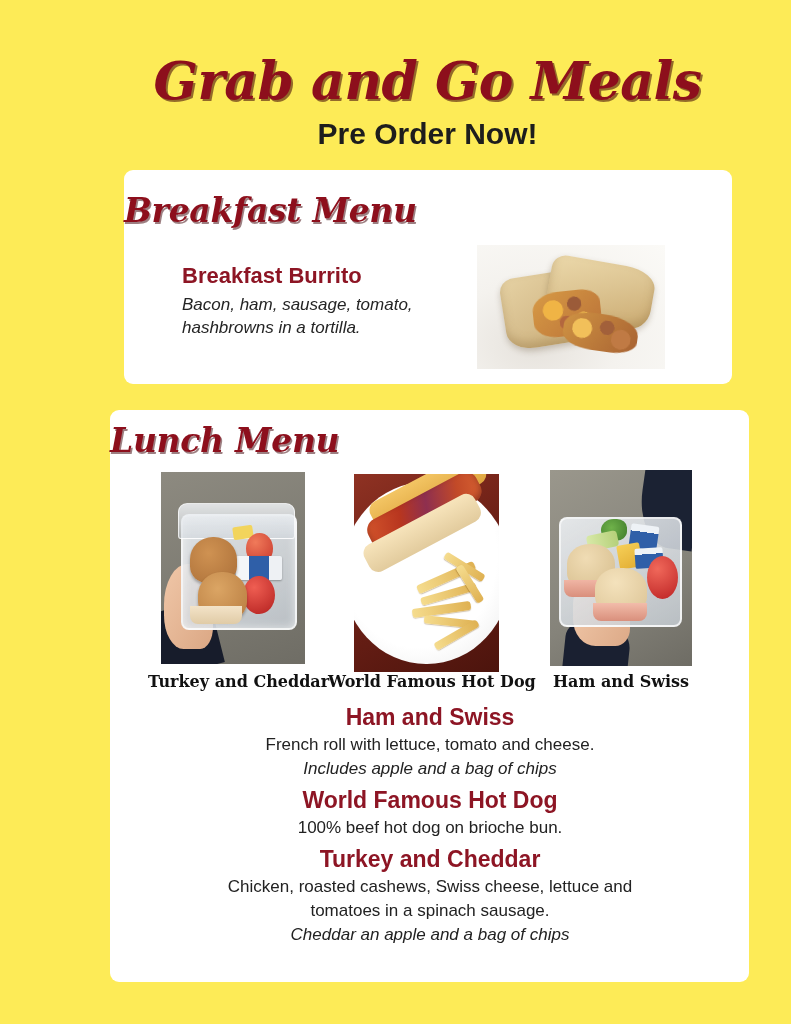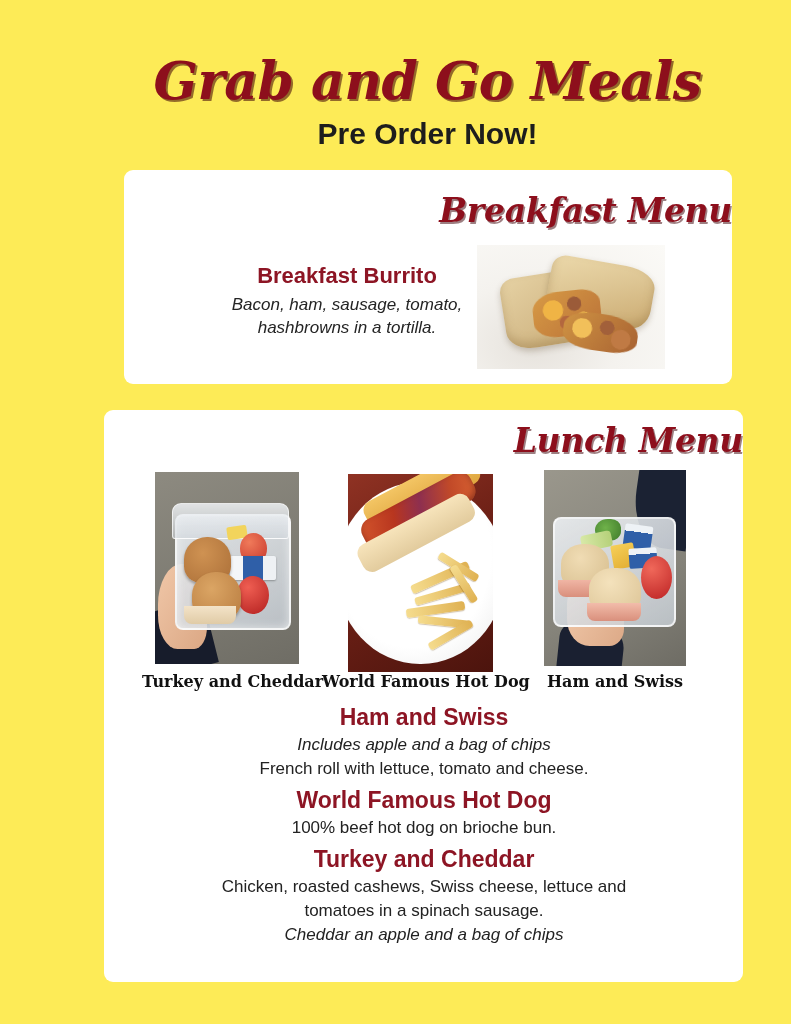--- a/index.html
+++ b/index.html
@@ -57,29 +57,29 @@
     background: #ffffff;
     border-radius: 9px;
   }
   .card-breakfast {
     left: 92px;
     top: 170px;
     width: 608px;
     height: 214px;
   }
   .card-lunch {
-    left: 72px;
+    left: 78px;
     top: 410px;
     width: 639px;
     height: 572px;
   }
 
   
   .section-heading {
-    text-align: right;
+    text-align: left;
     font-family: "DejaVu Serif", "Liberation Serif", serif;
     font-weight: bold;
     font-style: italic;
     font-size: 33px;
     line-height: 38px;
     letter-spacing: -0.3px;
     color: #8d0f1c;
     text-shadow: 1.5px 1.5px 0 rgba(60,0,6,0.5);
   }
   .heading-breakfast {
@@ -94,21 +94,21 @@
     top: 12px;
     width: 639px;
   }
 
   
   .bk-text {
     position: absolute;
     left: 58px;
     top: 92px;
     width: 330px;
-    text-align: center;
+    text-align: left;
   }
   .item-name {
     font-family: "Liberation Sans", sans-serif;
     font-weight: bold;
     font-size: 22px;
     line-height: 28px;
     color: #8d1524;
   }
   .item-desc {
     font-family: "Liberation Sans", sans-serif;
@@ -357,22 +357,22 @@
     </div>
 
     <div class="caption cap-1">Turkey and Cheddar</div>
     <div class="caption cap-2">World Famous Hot Dog</div>
     <div class="caption cap-3">Ham and Swiss</div>
 
     <div class="lunch-list">
 
       <div class="lunch-item">
         <div class="item-name">Ham and Swiss</div>
+        <div class="lunch-line">French roll with lettuce, tomato and cheese.</div>
         <div class="lunch-line italic">Includes apple and a bag of chips</div>
-        <div class="lunch-line">French roll with lettuce, tomato and cheese.</div>
       </div>
 
       <div class="lunch-item">
         <div class="item-name">World Famous Hot Dog</div>
         <div class="lunch-line">100% beef hot dog on brioche bun.</div>
       </div>
 
       <div class="lunch-item">
         <div class="item-name">Turkey and Cheddar</div>
         <div class="lunch-line">Chicken, roasted cashews, Swiss cheese, lettuce  and</div>

